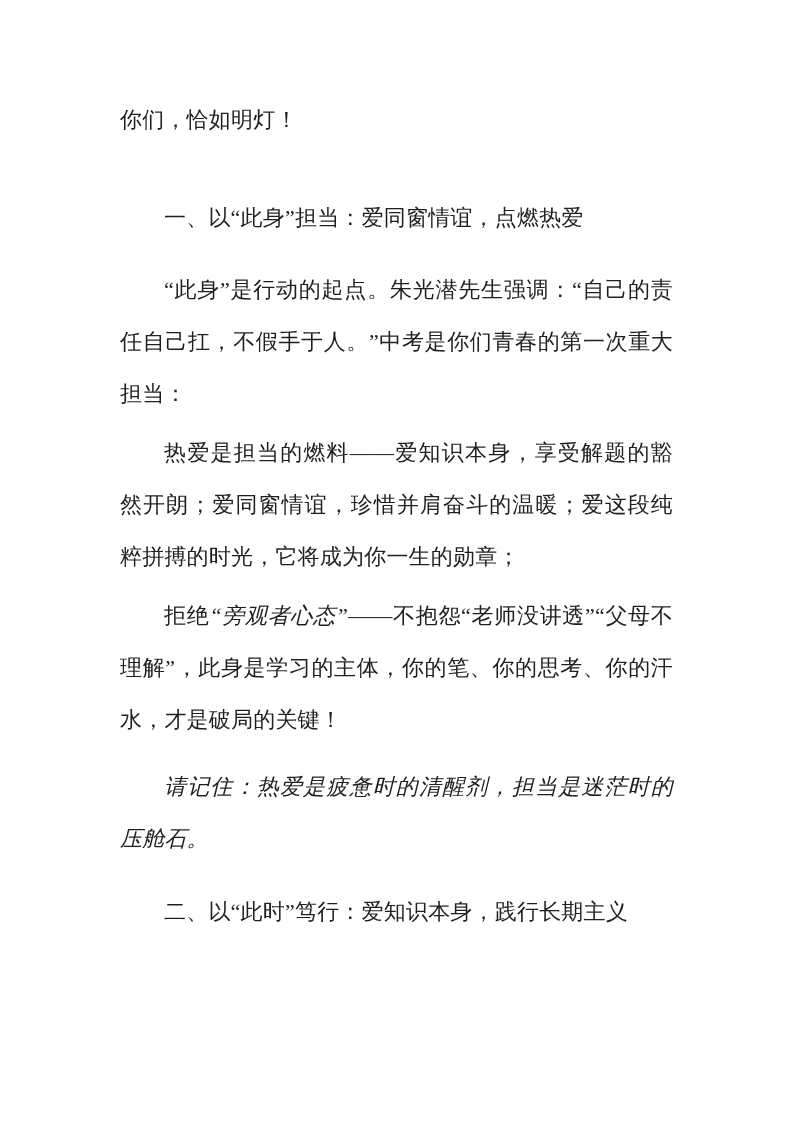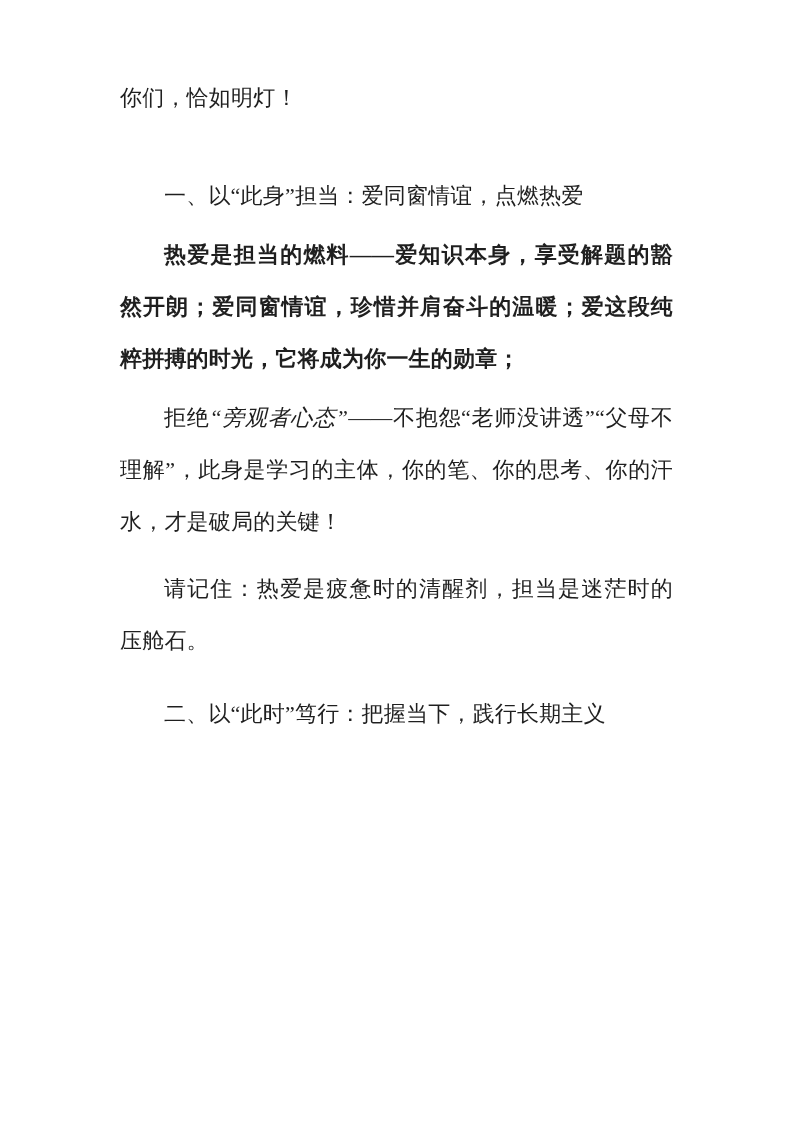--- a/index.html
+++ b/index.html
@@ -9,55 +9,56 @@
   }
   .page {
     position: relative;
     box-sizing: border-box;
     width: 793px;
     height: 1122px;
     margin: 0 auto;
     background: #ffffff;
     color: #1f1f1f;
     font-family: "Liberation Serif", "DejaVu Serif", serif;
-    padding: 72px 120px 0 120px;
+    padding: 94px 120px 0 120px;
     overflow: hidden;
   }
   .para {
     margin: 0;
     font-size: 22px;
     line-height: 52px;
     text-align: justify;
     text-justify: inter-ideograph;
     letter-spacing: 0.2px;
     word-break: break-all;
   }
   .indent { text-indent: 2em; }
   .para em { }
   
   .mt-h1 { margin-top: 46px; }
   .mt-p2 { margin-top: 20px; }
-  .mt-p3 { margin-top: 7px; font-weight: bold; }
+  .mt-p3 { margin-top: 7px; }
   .mt-p4 { margin-top: 7px; }
-  .mt-p5 { margin-top: 15px; }
+  .mt-p5 { margin-top: 15px; font-style: italic; }
   .mt-h2 { margin-top: 21px; }
   .mt-p6 { margin-top: 46px; }
 </style>
 </head>
 <body>
 
 <div class="page">
 
   <p class="para">你们，恰如明灯！</p>
 
   <p class="para indent mt-h1">一、以“此身”担当：爱同窗情谊，点燃热爱</p>
 
+  <p class="para indent mt-p2">“此身”是行动的起点。朱光潜先生强调：“自己的责任自己扛，不假手于人。”中考是你们青春的第一次重大担当：</p>
 
   <p class="para indent mt-p3">热爱是担当的燃料——爱知识本身，享受解题的豁然开朗；爱同窗情谊，珍惜并肩奋斗的温暖；爱这段纯粹拼搏的时光，它将成为你一生的勋章；</p>
 
   <p class="para indent mt-p4"><span>拒绝</span><em>“旁观者心态”</em><span>——不抱怨“老师没讲透”“父母不理解”，此身是学习的主体，你的笔、你的思考、你的汗水，才是破局的关键！</span></p>
 
   <p class="para indent mt-p5">请记住：热爱是疲惫时的清醒剂，担当是迷茫时的压舱石。</p>
 
-  <p class="para indent mt-h2">二、以“此时”笃行：把握当下，践行长期主义</p>
+  <p class="para indent mt-h2">二、以“此时”笃行：爱知识本身，践行长期主义</p>
 
 
 </div>
 
 </body></html>

